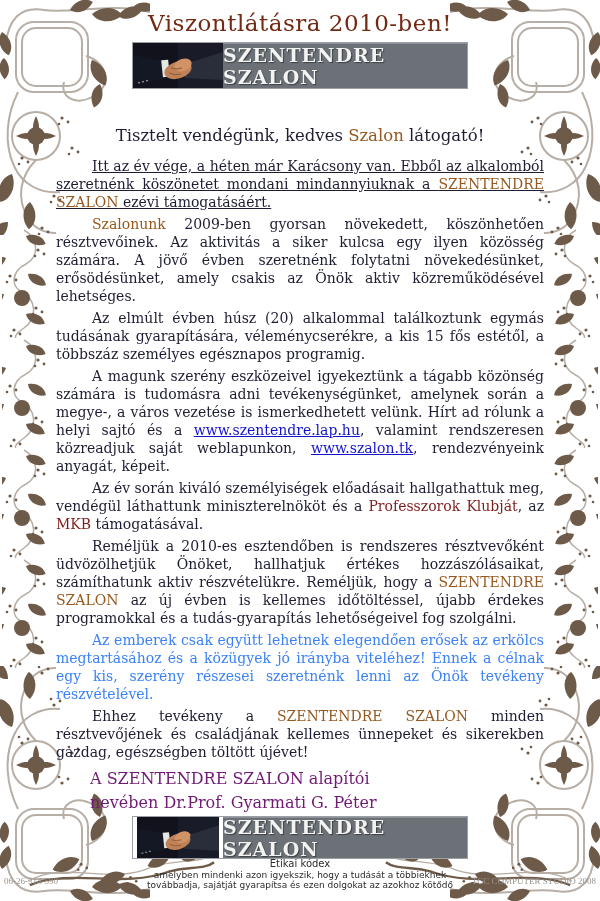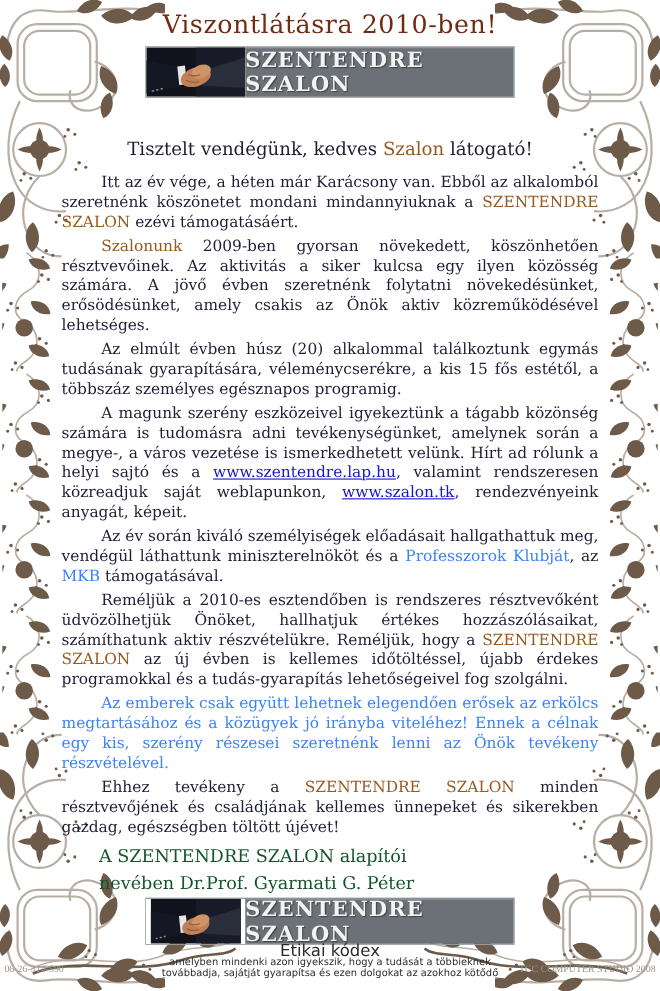--- a/index.html
+++ b/index.html
@@ -22,29 +22,29 @@
   .banner{display:flex;width:334px;margin:7px auto 0;height:45px;box-shadow:0 0 0 1px #9aa0a4;}
   .banner.small{height:41px;margin-top:2px;}
   .banner-art{width:90px;height:100%;flex:0 0 auto;}
   .banner-art svg{width:100%;height:100%;display:block;}
   .banner-label{flex:1;background:#6b7177;color:#f3f3f1;display:flex;align-items:center;
                 justify-content:center;font-weight:bold;font-size:19px;letter-spacing:1px;
                 text-shadow:1px 1px 1px #3c4044;border-top:1px solid #8d9298;}
   .greeting{margin-top:38px;text-align:center;font-size:16.5px;}
   .body-text{padding:0 56px;}
   .body-text p{margin:4px 0 0;text-indent:36px;text-align:justify;font-size:14px;line-height:18px;}
-  .body-text p.first{margin-top:12px;}
+  .body-text p.first{margin-top:12px;text-decoration:underline;}
   .seg-brand{color:#96581f;}
-  .seg-red{color:#3b82f6;}
+  .seg-red{color:#7f1d1d;}
   .seg-brown{color:#3b82f6;}
   .seg-link{color:#1414cc;text-decoration:underline;cursor:pointer;}
-  .signature{margin:6px 0 0 90px;color:#14532d;font-size:16px;line-height:24px;}
+  .signature{margin:6px 0 0 90px;color:#701a75;font-size:16px;line-height:24px;}
   .ethics{text-align:center;font-size:9px;line-height:10.5px;color:#2b2b2b;
           font-family:"DejaVu Sans", sans-serif;margin-top:1px;}
-  .ethics .e-title{font-size:15px;}
+  .ethics .e-title{font-size:10px;}
   .corner-id{position:absolute;z-index:2;font-family:Liberation Serif, serif;
              font-size:9px;color:#9a948e;top:876px;}
   .corner-id.left{left:4px;}
   .corner-id.right{right:4px;}
 </style>
 </head>
 <body>
 
 <div class="page">
 

